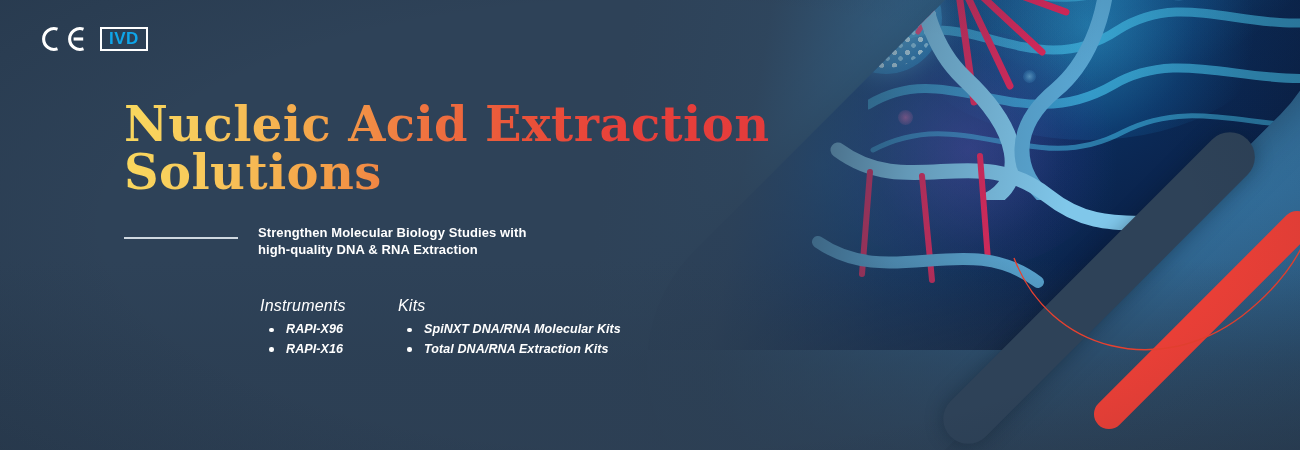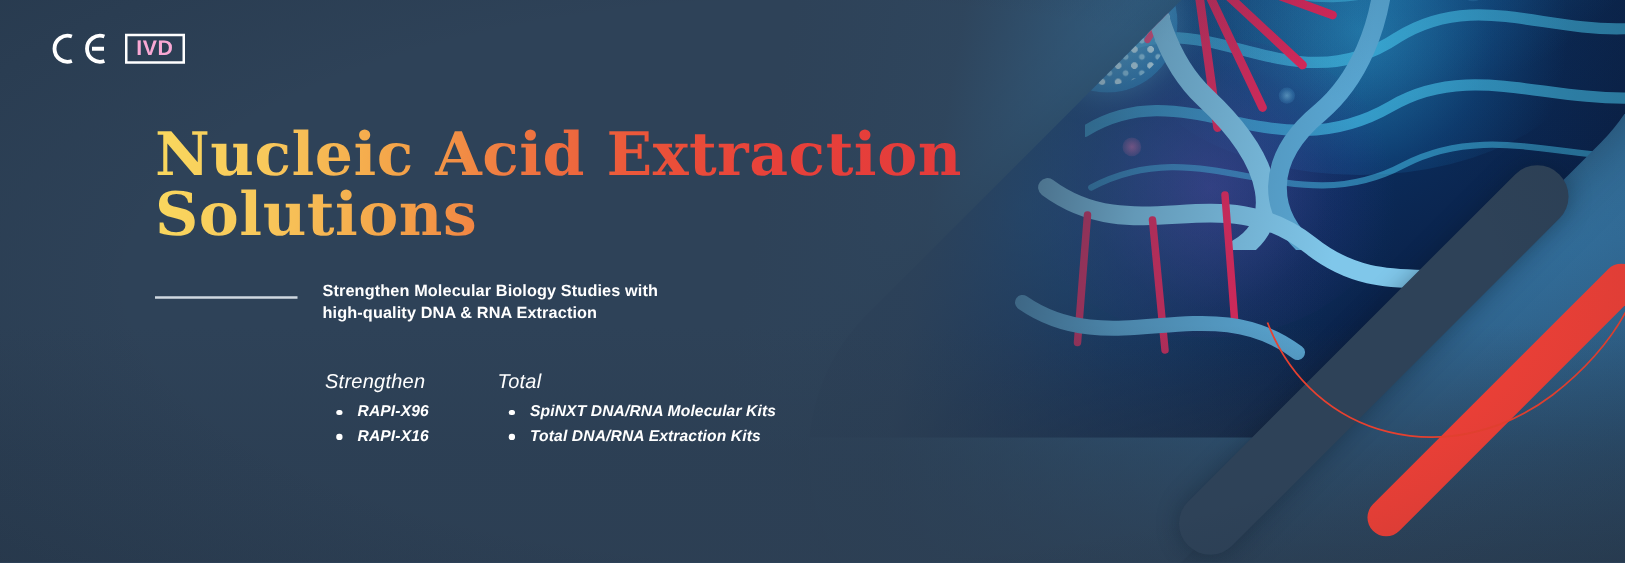--- a/index.html
+++ b/index.html
@@ -177,21 +177,21 @@
     display: flex;
     align-items: center;
     gap: 14px;
   }
   .ce-mark { display: block; }
   .ivd-badge {
     display: inline-flex;
     align-items: center;
     justify-content: center;
     border: 2px solid #ffffff;
-    color: #f9a8d4;
+    color: #0ea5e9;
     font-family: "Liberation Sans", sans-serif;
     font-weight: 700;
     font-size: 17px;
     letter-spacing: 0.5px;
     padding: 1px 7px 2px 7px;
     line-height: 1.05;
   }
 
   
   .content {
@@ -411,29 +411,29 @@
 
     <div class="sub-row">
       <span class="sub-rule"></span>
       <p class="subtitle">Strengthen Molecular Biology Studies with
 high-quality DNA &amp; RNA Extraction</p>
     </div>
 
     <div class="lists">
 
       <div class="list-col instruments">
-        <p class="col-head">Strengthen</p>
+        <p class="col-head">Instruments</p>
         <ul class="items">
           <li>RAPI-X96</li>
           <li>RAPI-X16</li>
         </ul>
       </div>
 
       <div class="list-col kits">
-        <p class="col-head">Total</p>
+        <p class="col-head">Kits</p>
         <ul class="items">
           <li>SpiNXT DNA/RNA Molecular Kits</li>
           <li>Total DNA/RNA Extraction Kits</li>
         </ul>
       </div>
 
     </div>
   </div>
 
 </div>

